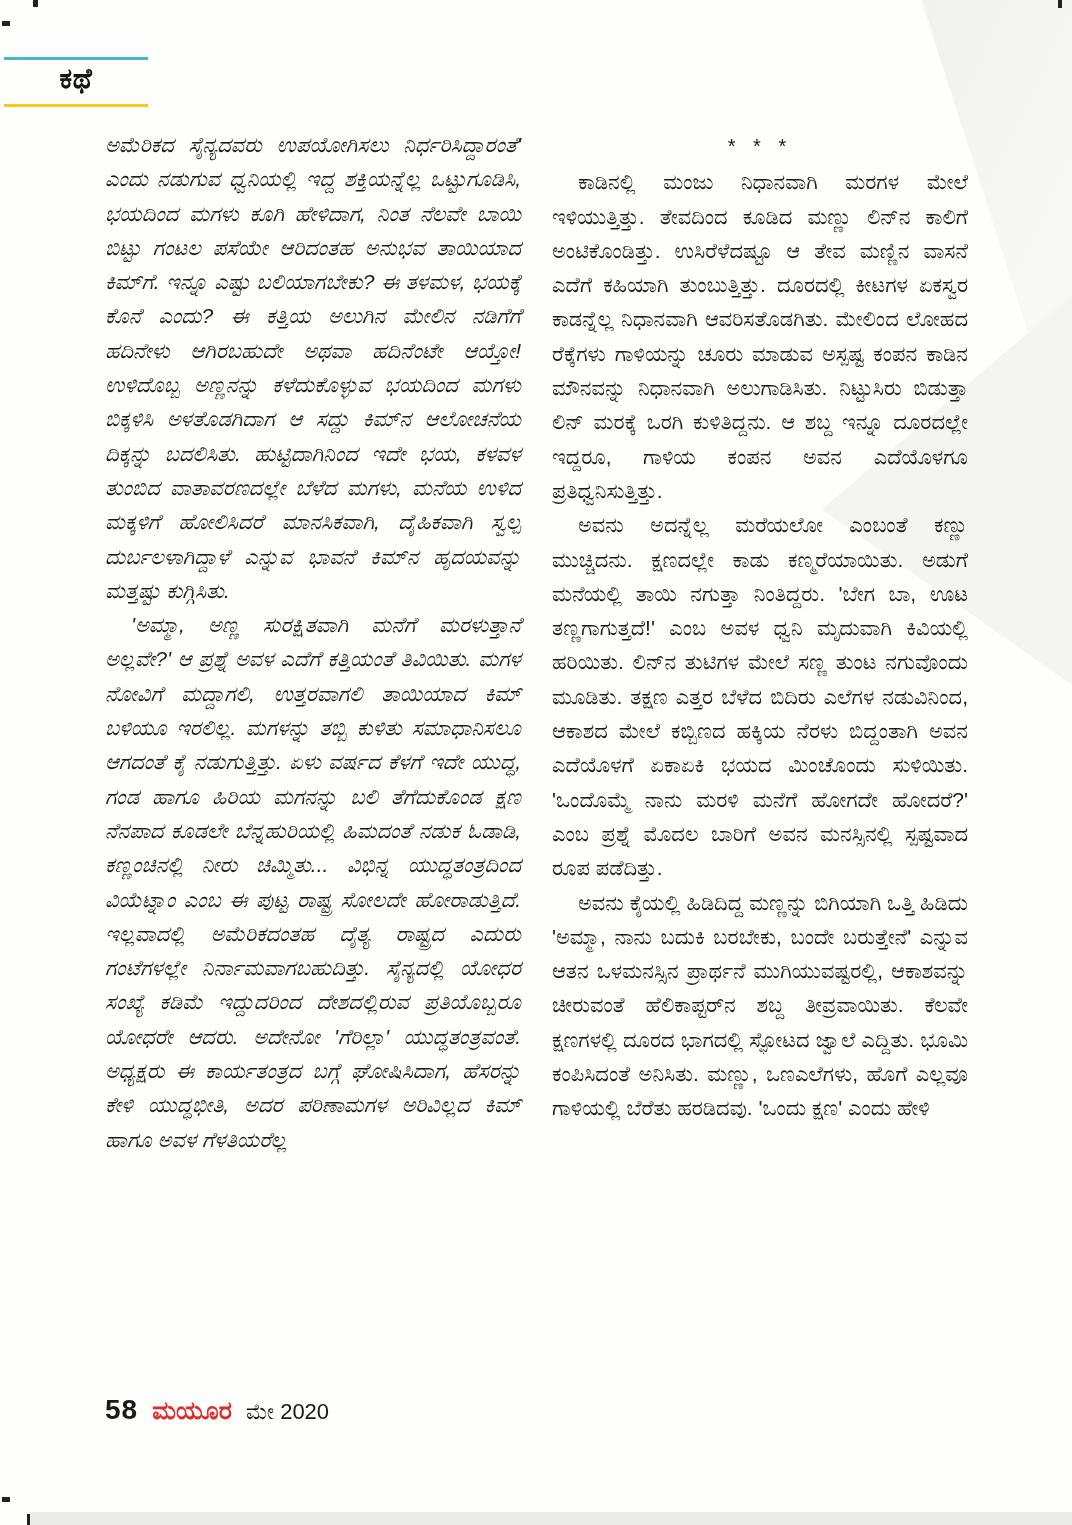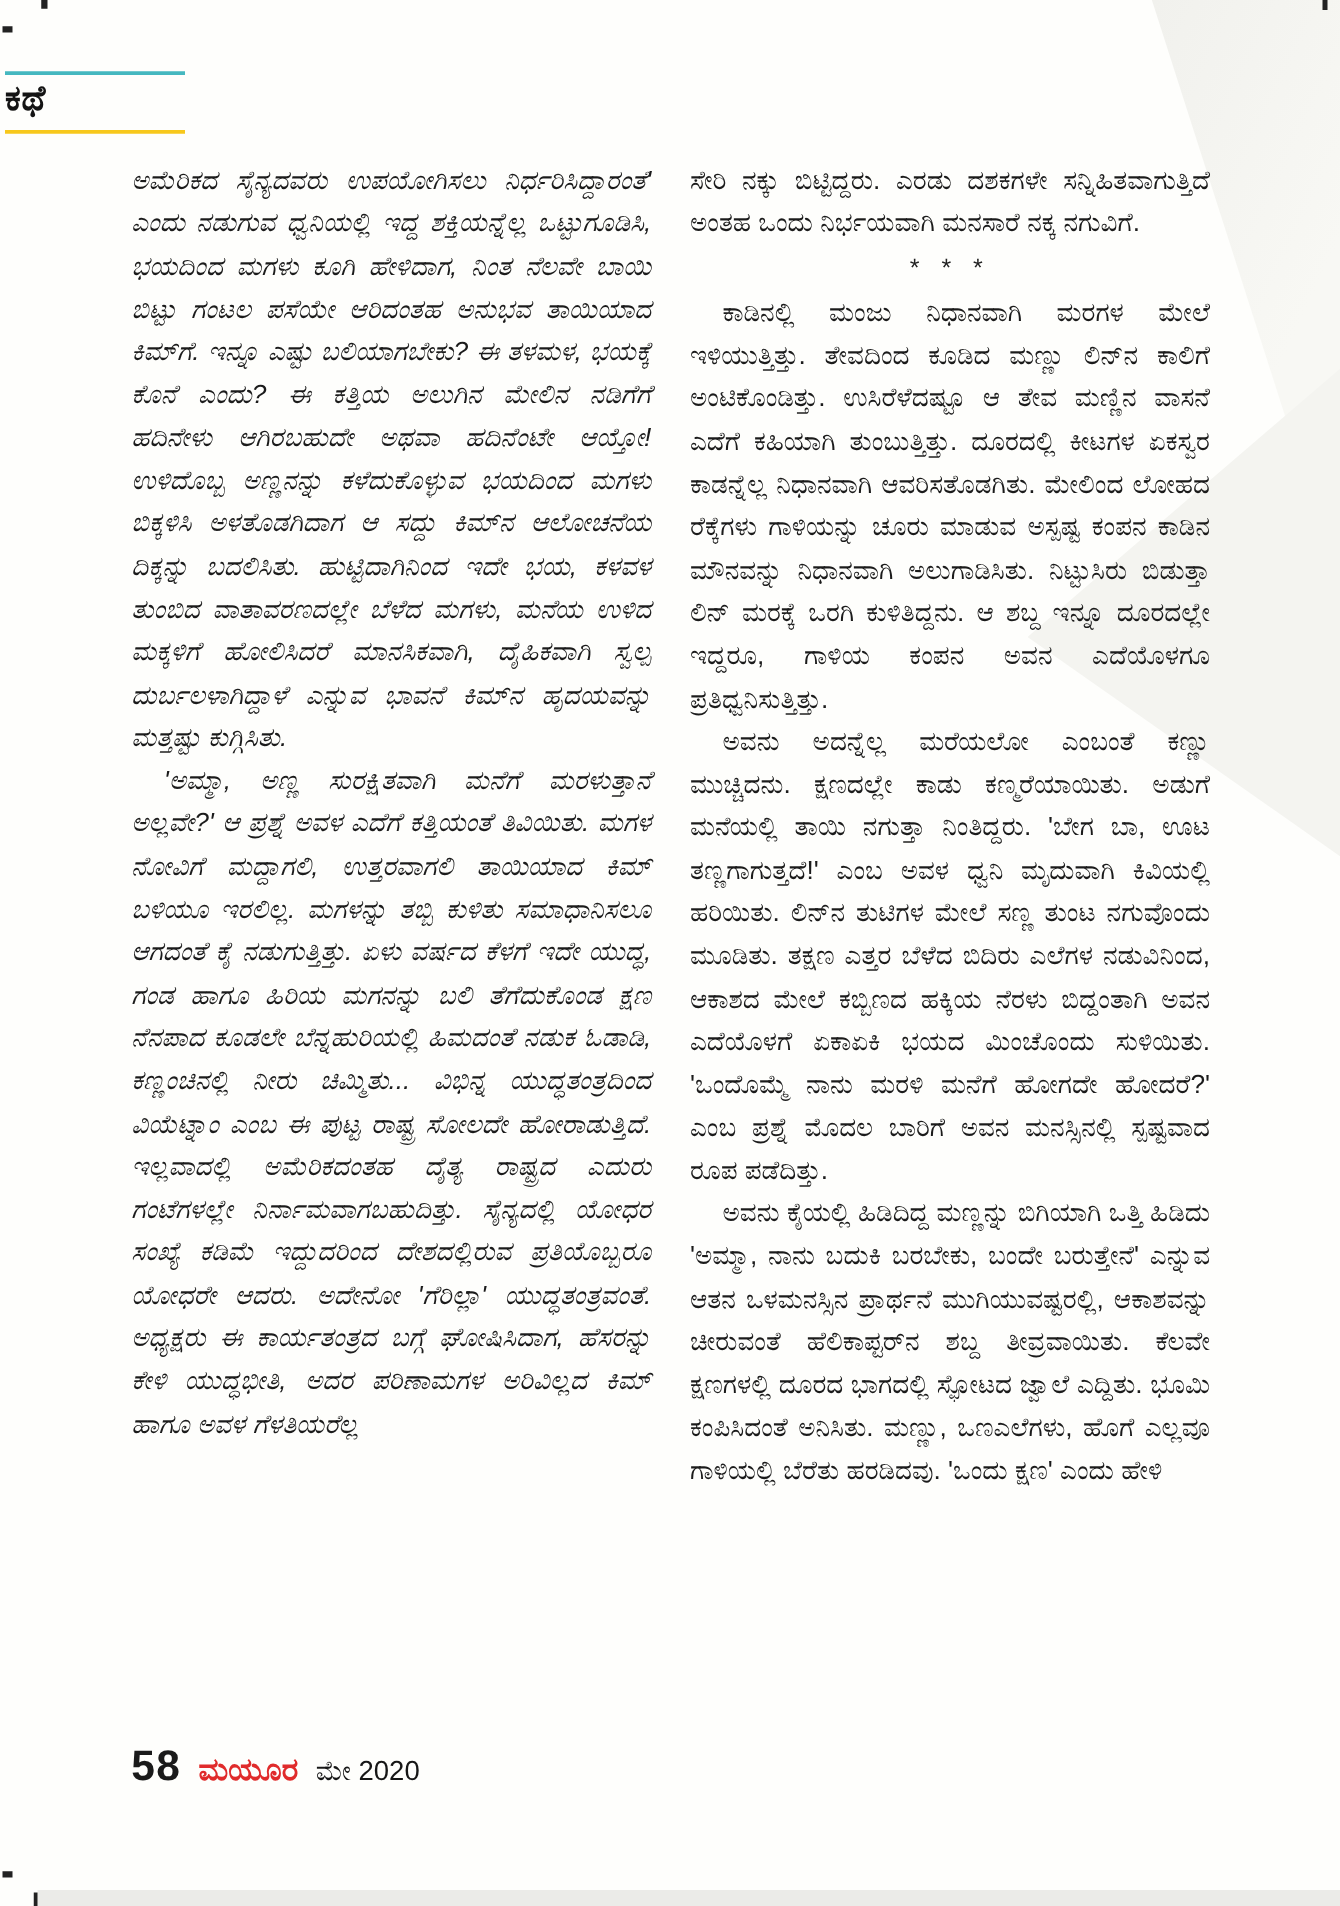--- a/index.html
+++ b/index.html
@@ -38,21 +38,21 @@
   .rule-teal {
     position: absolute; left: 4px; top: 57px; width: 144px; height: 3px;
     background: #45b8c0;
   }
   .rule-yellow {
     position: absolute; left: 4px; top: 104px; width: 144px; height: 3px;
     background: #f7c81c;
   }
   .section-title {
     position: absolute; left: 4px; top: 63px; width: 144px;
-    text-align: left;
+    text-align: center;
     font-size: 28px; font-weight: bold; color: #141414;
     letter-spacing: 0.5px;
   }
   
   .col {
     position: absolute; top: 128px; width: 416px;
     font-size: 21px; line-height: 34.3px;
     text-align: justify;
     color: #1b1b1b;
   }
@@ -66,21 +66,21 @@
     line-height: 34.3px;
     padding: 1px 0 2px 0;
     color: #222;
   }
   
   .footer {
     position: absolute; left: 105px; top: 1394px;
     display: flex; align-items: baseline; gap: 14px;
     white-space: nowrap;
   }
-  .page-number { font-size: 34px; font-weight: 600; color: #1a1a1a; letter-spacing: 1px; }
+  .page-number { font-size: 28px; font-weight: 600; color: #1a1a1a; letter-spacing: 1px; }
   .magazine-name { font-size: 25px; font-weight: bold; color: #e02b2b; }
   .issue-date { font-size: 22px; font-weight: 500; color: #161616; }
 </style>
 </head>
 <body>
 
 <div class="page">
 
   <div class="tex-a"></div>
   <div class="tex-b"></div>
@@ -95,21 +95,20 @@
   <div class="rule-teal"></div>
   <div class="section-title">ಕಥೆ</div>
   <div class="rule-yellow"></div>
 
   <div class="col col-1">
     <p>ಅಮೆರಿಕದ ಸೈನ್ಯದವರು ಉಪಯೋಗಿಸಲು ನಿರ್ಧರಿಸಿದ್ದಾರಂತೆ' ಎಂದು ನಡುಗುವ ಧ್ವನಿಯಲ್ಲಿ ಇದ್ದ ಶಕ್ತಿಯನ್ನೆಲ್ಲ ಒಟ್ಟುಗೂಡಿಸಿ, ಭಯದಿಂದ ಮಗಳು ಕೂಗಿ ಹೇಳಿದಾಗ, ನಿಂತ ನೆಲವೇ ಬಾಯಿ ಬಿಟ್ಟು ಗಂಟಲ ಪಸೆಯೇ ಆರಿದಂತಹ ಅನುಭವ ತಾಯಿಯಾದ ಕಿಮ್‌ಗೆ. ಇನ್ನೂ ಎಷ್ಟು ಬಲಿಯಾಗಬೇಕು? ಈ ತಳಮಳ, ಭಯಕ್ಕೆ ಕೊನೆ ಎಂದು? ಈ ಕತ್ತಿಯ ಅಲುಗಿನ ಮೇಲಿನ ನಡಿಗೆಗೆ ಹದಿನೇಳು ಆಗಿರಬಹುದೇ ಅಥವಾ ಹದಿನೆಂಟೇ ಆಯ್ತೋ! ಉಳಿದೊಬ್ಬ ಅಣ್ಣನನ್ನು ಕಳೆದುಕೊಳ್ಳುವ ಭಯದಿಂದ ಮಗಳು ಬಿಕ್ಕಳಿಸಿ ಅಳತೊಡಗಿದಾಗ ಆ ಸದ್ದು ಕಿಮ್‌ನ ಆಲೋಚನೆಯ ದಿಕ್ಕನ್ನು ಬದಲಿಸಿತು. ಹುಟ್ಟಿದಾಗಿನಿಂದ ಇದೇ ಭಯ, ಕಳವಳ ತುಂಬಿದ ವಾತಾವರಣದಲ್ಲೇ ಬೆಳೆದ ಮಗಳು, ಮನೆಯ ಉಳಿದ ಮಕ್ಕಳಿಗೆ ಹೋಲಿಸಿದರೆ ಮಾನಸಿಕವಾಗಿ, ದೈಹಿಕವಾಗಿ ಸ್ವಲ್ಪ ದುರ್ಬಲಳಾಗಿದ್ದಾಳೆ ಎನ್ನುವ ಭಾವನೆ ಕಿಮ್‌ನ ಹೃದಯವನ್ನು ಮತ್ತಷ್ಟು ಕುಗ್ಗಿಸಿತು.</p>
     <p class="indent">'ಅಮ್ಮಾ, ಅಣ್ಣ ಸುರಕ್ಷಿತವಾಗಿ ಮನೆಗೆ ಮರಳುತ್ತಾನೆ ಅಲ್ಲವೇ?' ಆ ಪ್ರಶ್ನೆ ಅವಳ ಎದೆಗೆ ಕತ್ತಿಯಂತೆ ತಿವಿಯಿತು. ಮಗಳ ನೋವಿಗೆ ಮದ್ದಾಗಲಿ, ಉತ್ತರವಾಗಲಿ ತಾಯಿಯಾದ ಕಿಮ್ ಬಳಿಯೂ ಇರಲಿಲ್ಲ. ಮಗಳನ್ನು ತಬ್ಬಿ ಕುಳಿತು ಸಮಾಧಾನಿಸಲೂ ಆಗದಂತೆ ಕೈ ನಡುಗುತ್ತಿತ್ತು. ಏಳು ವರ್ಷದ ಕೆಳಗೆ ಇದೇ ಯುದ್ಧ, ಗಂಡ ಹಾಗೂ ಹಿರಿಯ ಮಗನನ್ನು ಬಲಿ ತೆಗೆದುಕೊಂಡ ಕ್ಷಣ ನೆನಪಾದ ಕೂಡಲೇ ಬೆನ್ನಹುರಿಯಲ್ಲಿ ಹಿಮದಂತೆ ನಡುಕ ಓಡಾಡಿ, ಕಣ್ಣಂಚಿನಲ್ಲಿ ನೀರು ಚಿಮ್ಮಿತು... ವಿಭಿನ್ನ ಯುದ್ಧತಂತ್ರದಿಂದ ವಿಯೆಟ್ನಾಂ ಎಂಬ ಈ ಪುಟ್ಟ ರಾಷ್ಟ್ರ ಸೋಲದೇ ಹೋರಾಡುತ್ತಿದೆ. ಇಲ್ಲವಾದಲ್ಲಿ ಅಮೆರಿಕದಂತಹ ದೈತ್ಯ ರಾಷ್ಟ್ರದ ಎದುರು ಗಂಟೆಗಳಲ್ಲೇ ನಿರ್ನಾಮವಾಗಬಹುದಿತ್ತು. ಸೈನ್ಯದಲ್ಲಿ ಯೋಧರ ಸಂಖ್ಯೆ ಕಡಿಮೆ ಇದ್ದುದರಿಂದ ದೇಶದಲ್ಲಿರುವ ಪ್ರತಿಯೊಬ್ಬರೂ ಯೋಧರೇ ಆದರು. ಅದೇನೋ 'ಗೆರಿಲ್ಲಾ' ಯುದ್ಧತಂತ್ರವಂತೆ. ಅಧ್ಯಕ್ಷರು ಈ ಕಾರ್ಯತಂತ್ರದ ಬಗ್ಗೆ ಘೋಷಿಸಿದಾಗ, ಹೆಸರನ್ನು ಕೇಳಿ ಯುದ್ಧಭೀತಿ, ಅದರ ಪರಿಣಾಮಗಳ ಅರಿವಿಲ್ಲದ ಕಿಮ್ ಹಾಗೂ ಅವಳ ಗೆಳತಿಯರೆಲ್ಲ</p>
   </div>
 
   <div class="col col-2">
-    <p>ಸೇರಿ ನಕ್ಕು ಬಿಟ್ಟಿದ್ದರು. ಎರಡು ದಶಕಗಳೇ ಸನ್ನಿಹಿತವಾಗುತ್ತಿದೆ ಅಂತಹ ಒಂದು ನಿರ್ಭಯವಾಗಿ ಮನಸಾರೆ ನಕ್ಕ ನಗುವಿಗೆ.</p>
     <div class="star-sep">* * *</div>
     <p class="indent">ಕಾಡಿನಲ್ಲಿ ಮಂಜು ನಿಧಾನವಾಗಿ ಮರಗಳ ಮೇಲೆ ಇಳಿಯುತ್ತಿತ್ತು. ತೇವದಿಂದ ಕೂಡಿದ ಮಣ್ಣು ಲಿನ್‌ನ ಕಾಲಿಗೆ ಅಂಟಿಕೊಂಡಿತ್ತು. ಉಸಿರೆಳೆದಷ್ಟೂ ಆ ತೇವ ಮಣ್ಣಿನ ವಾಸನೆ ಎದೆಗೆ ಕಹಿಯಾಗಿ ತುಂಬುತ್ತಿತ್ತು. ದೂರದಲ್ಲಿ ಕೀಟಗಳ ಏಕಸ್ವರ ಕಾಡನ್ನೆಲ್ಲ ನಿಧಾನವಾಗಿ ಆವರಿಸತೊಡಗಿತು. ಮೇಲಿಂದ ಲೋಹದ ರೆಕ್ಕೆಗಳು ಗಾಳಿಯನ್ನು ಚೂರು ಮಾಡುವ ಅಸ್ಪಷ್ಟ ಕಂಪನ ಕಾಡಿನ ಮೌನವನ್ನು ನಿಧಾನವಾಗಿ ಅಲುಗಾಡಿಸಿತು. ನಿಟ್ಟುಸಿರು ಬಿಡುತ್ತಾ ಲಿನ್ ಮರಕ್ಕೆ ಒರಗಿ ಕುಳಿತಿದ್ದನು. ಆ ಶಬ್ದ ಇನ್ನೂ ದೂರದಲ್ಲೇ ಇದ್ದರೂ, ಗಾಳಿಯ ಕಂಪನ ಅವನ ಎದೆಯೊಳಗೂ ಪ್ರತಿಧ್ವನಿಸುತ್ತಿತ್ತು.</p>
     <p class="indent">ಅವನು ಅದನ್ನೆಲ್ಲ ಮರೆಯಲೋ ಎಂಬಂತೆ ಕಣ್ಣು ಮುಚ್ಚಿದನು. ಕ್ಷಣದಲ್ಲೇ ಕಾಡು ಕಣ್ಮರೆಯಾಯಿತು. ಅಡುಗೆ ಮನೆಯಲ್ಲಿ ತಾಯಿ ನಗುತ್ತಾ ನಿಂತಿದ್ದರು. 'ಬೇಗ ಬಾ, ಊಟ ತಣ್ಣಗಾಗುತ್ತದೆ!' ಎಂಬ ಅವಳ ಧ್ವನಿ ಮೃದುವಾಗಿ ಕಿವಿಯಲ್ಲಿ ಹರಿಯಿತು. ಲಿನ್‌ನ ತುಟಿಗಳ ಮೇಲೆ ಸಣ್ಣ ತುಂಟ ನಗುವೊಂದು ಮೂಡಿತು. ತಕ್ಷಣ ಎತ್ತರ ಬೆಳೆದ ಬಿದಿರು ಎಲೆಗಳ ನಡುವಿನಿಂದ, ಆಕಾಶದ ಮೇಲೆ ಕಬ್ಬಿಣದ ಹಕ್ಕಿಯ ನೆರಳು ಬಿದ್ದಂತಾಗಿ ಅವನ ಎದೆಯೊಳಗೆ ಏಕಾಏಕಿ ಭಯದ ಮಿಂಚೊಂದು ಸುಳಿಯಿತು. 'ಒಂದೊಮ್ಮೆ ನಾನು ಮರಳಿ ಮನೆಗೆ ಹೋಗದೇ ಹೋದರೆ?' ಎಂಬ ಪ್ರಶ್ನೆ ಮೊದಲ ಬಾರಿಗೆ ಅವನ ಮನಸ್ಸಿನಲ್ಲಿ ಸ್ಪಷ್ಟವಾದ ರೂಪ ಪಡೆದಿತ್ತು.</p>
     <p class="indent">ಅವನು ಕೈಯಲ್ಲಿ ಹಿಡಿದಿದ್ದ ಮಣ್ಣನ್ನು ಬಿಗಿಯಾಗಿ ಒತ್ತಿ ಹಿಡಿದು 'ಅಮ್ಮಾ, ನಾನು ಬದುಕಿ ಬರಬೇಕು, ಬಂದೇ ಬರುತ್ತೇನೆ' ಎನ್ನುವ ಆತನ ಒಳಮನಸ್ಸಿನ ಪ್ರಾರ್ಥನೆ ಮುಗಿಯುವಷ್ಟರಲ್ಲಿ, ಆಕಾಶವನ್ನು ಚೀರುವಂತೆ ಹೆಲಿಕಾಪ್ಟರ್‌ನ ಶಬ್ದ ತೀವ್ರವಾಯಿತು. ಕೆಲವೇ ಕ್ಷಣಗಳಲ್ಲಿ ದೂರದ ಭಾಗದಲ್ಲಿ ಸ್ಫೋಟದ ಜ್ವಾಲೆ ಎದ್ದಿತು. ಭೂಮಿ ಕಂಪಿಸಿದಂತೆ ಅನಿಸಿತು. ಮಣ್ಣು, ಒಣಎಲೆಗಳು, ಹೊಗೆ ಎಲ್ಲವೂ ಗಾಳಿಯಲ್ಲಿ ಬೆರೆತು ಹರಡಿದವು. 'ಒಂದು ಕ್ಷಣ' ಎಂದು ಹೇಳಿ</p>
   </div>
 
   <div class="footer">
     <span class="page-number">58</span>
     <span class="magazine-name">ಮಯೂರ</span>
     <span class="issue-date">ಮೇ 2020</span>

